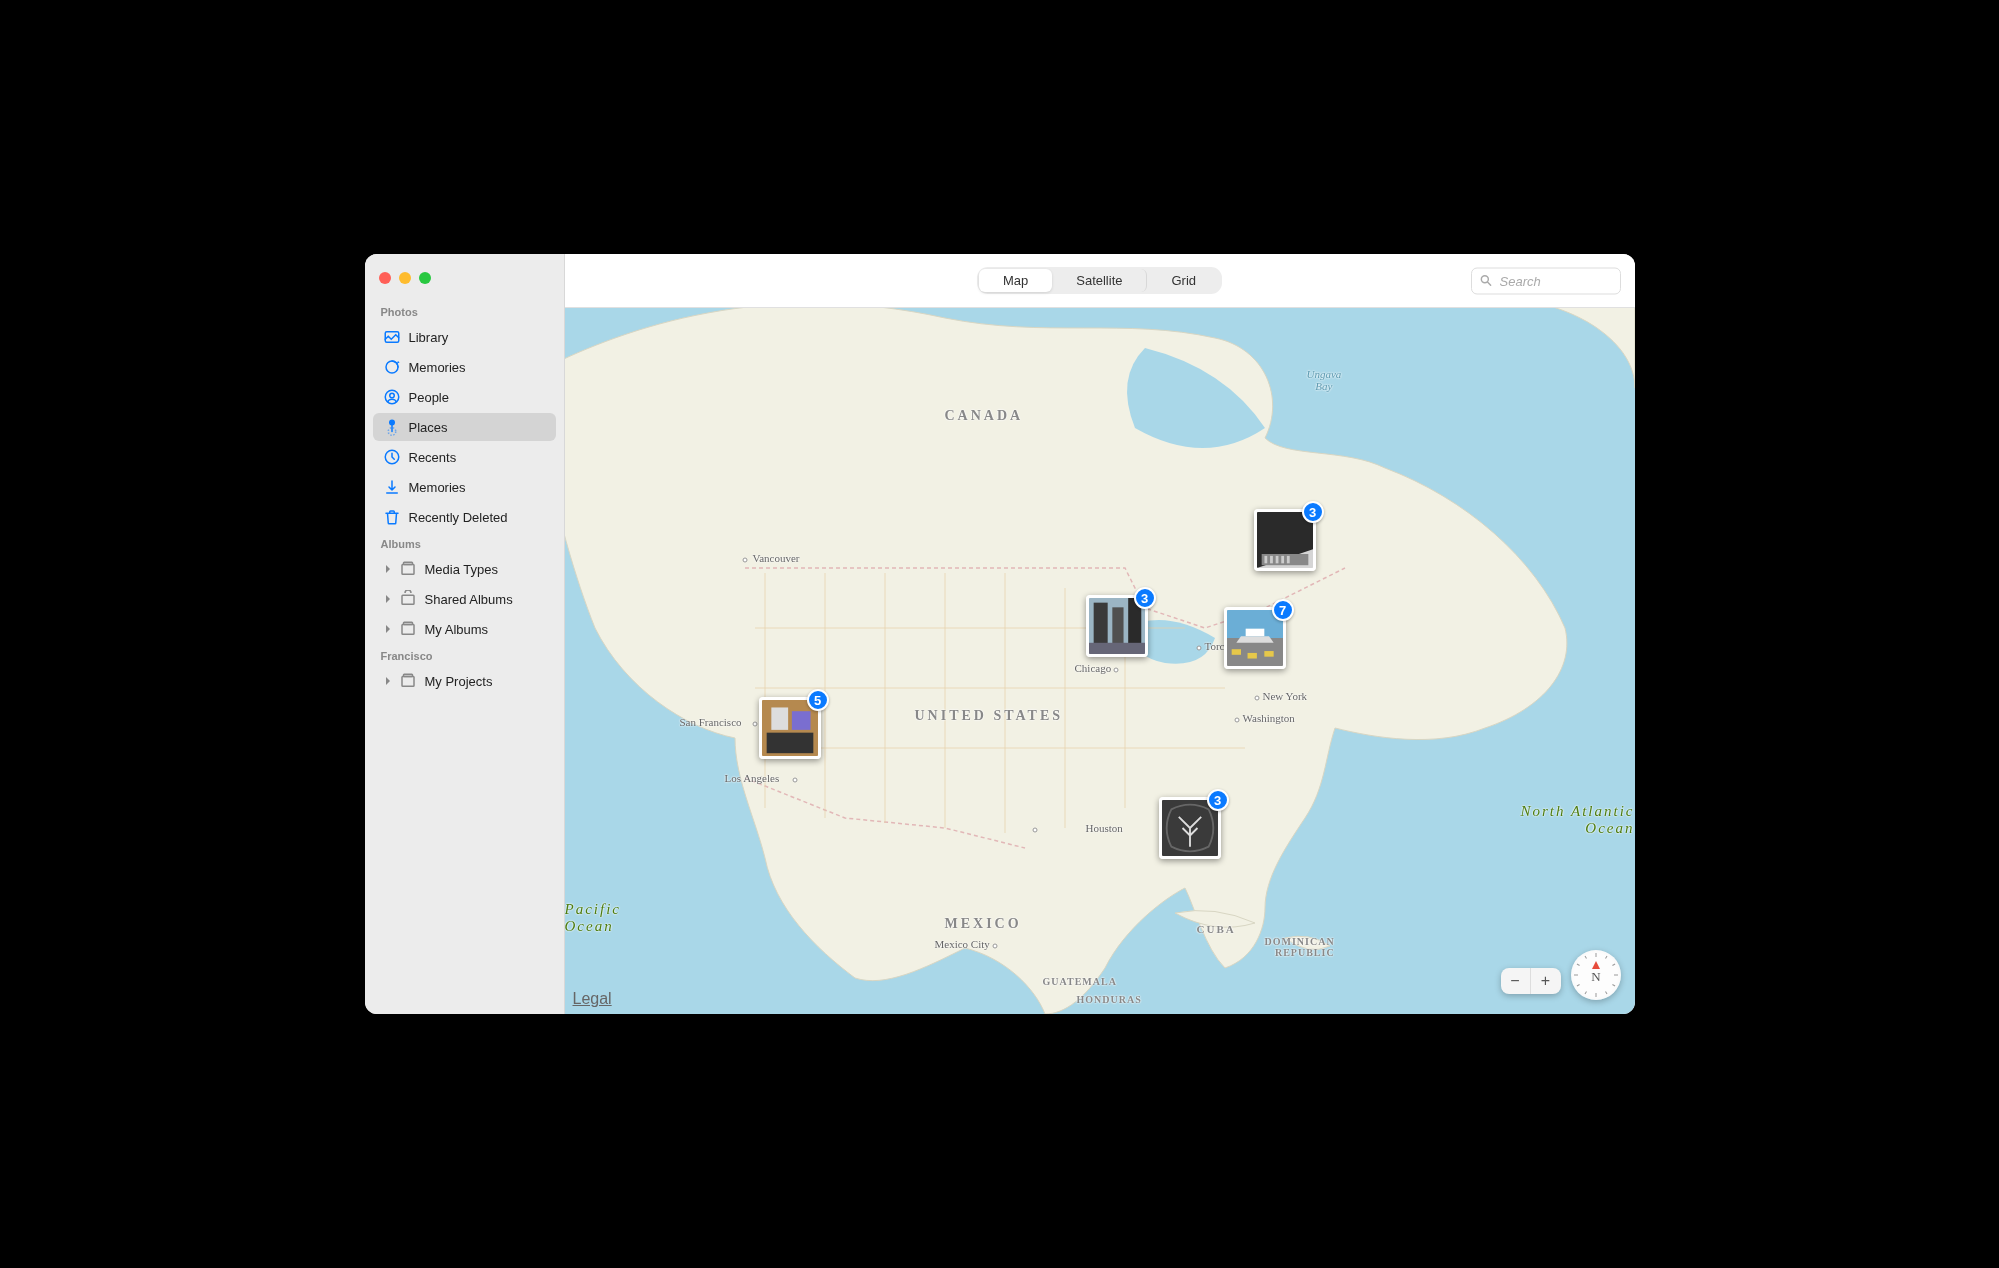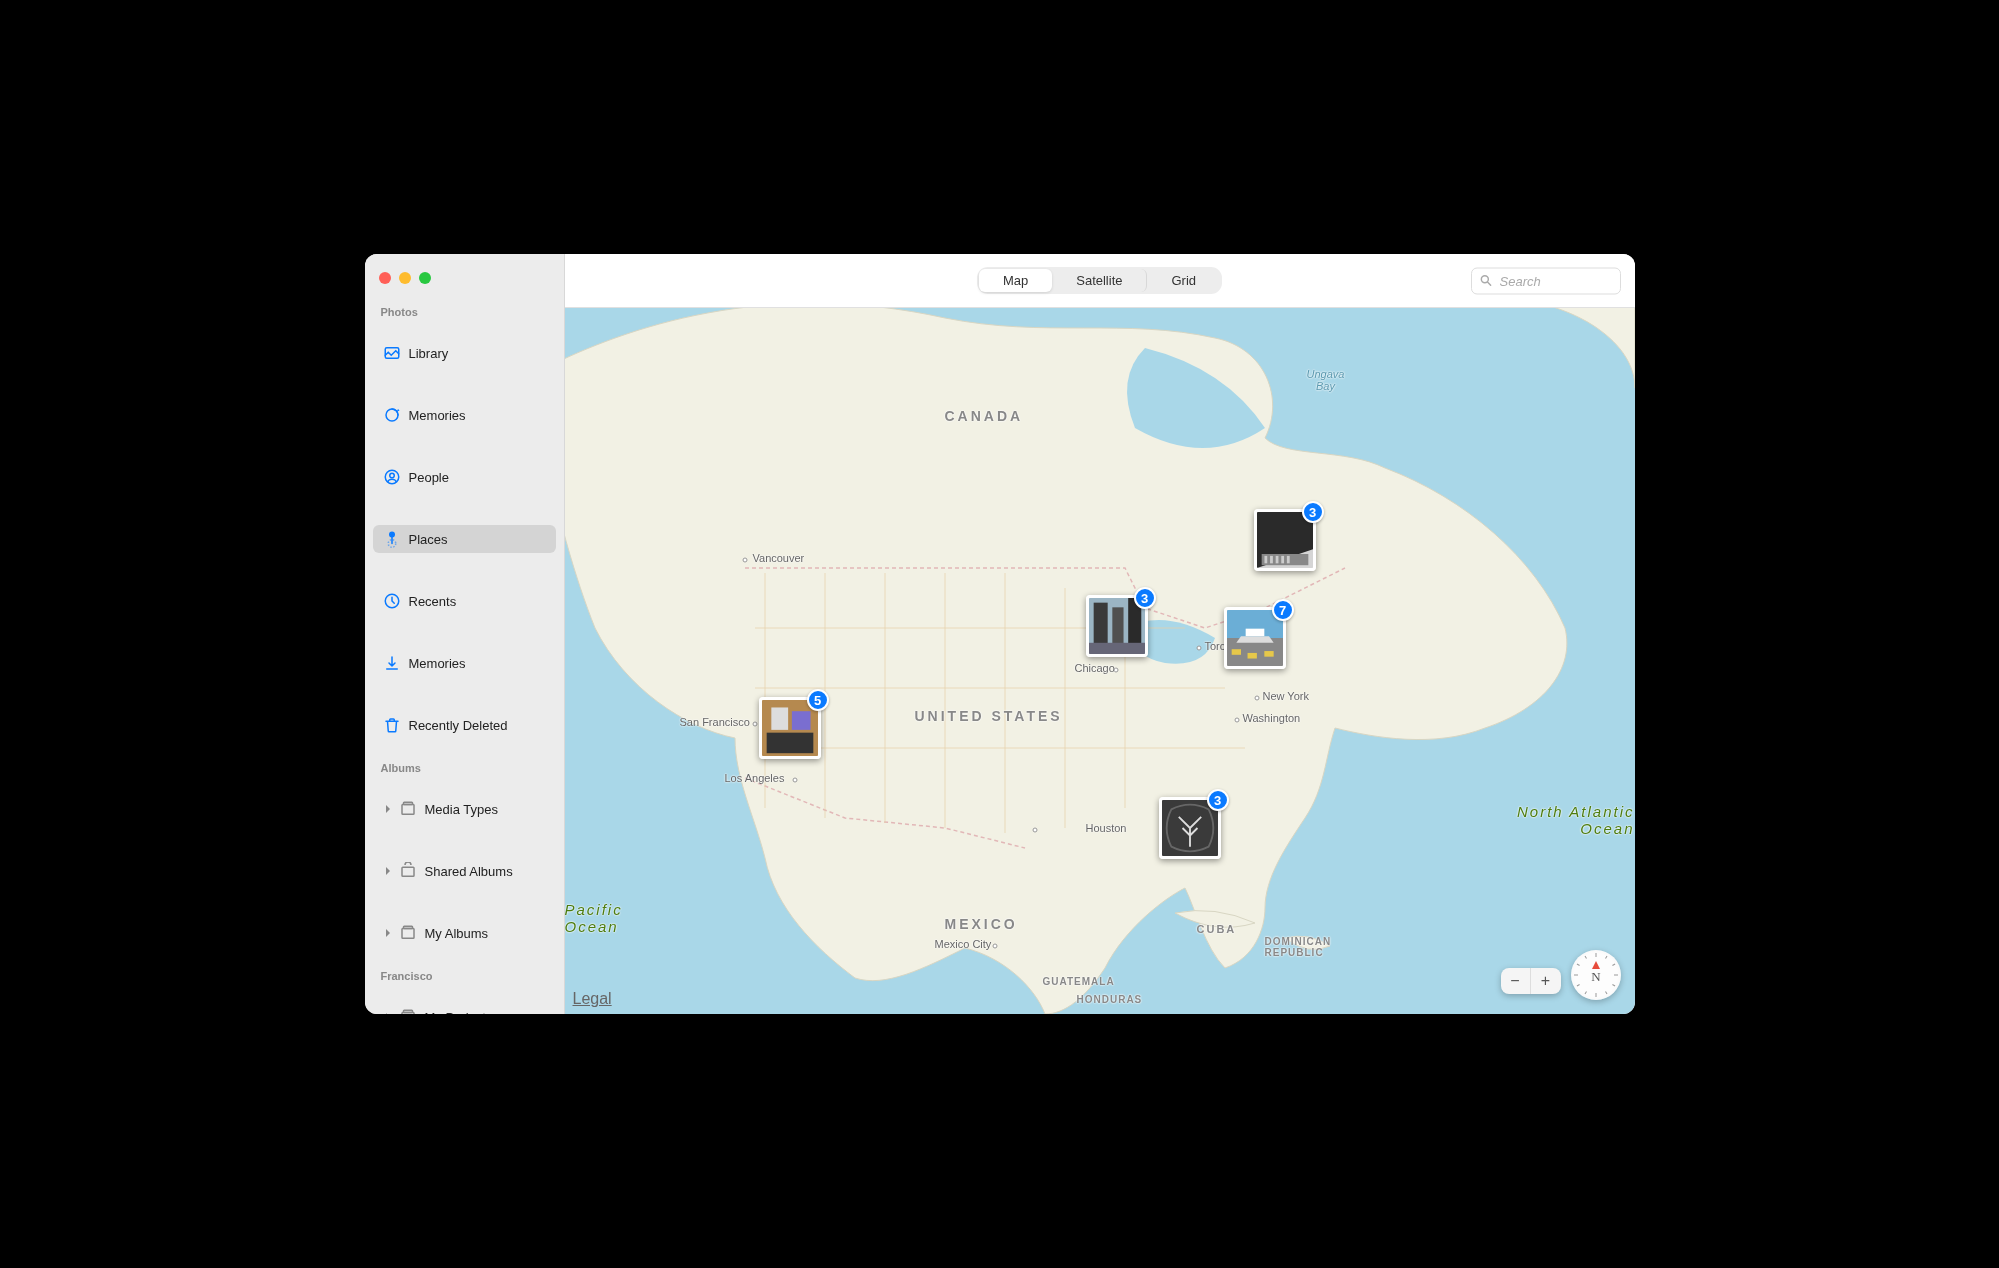--- a/index.html
+++ b/index.html
@@ -43,21 +43,21 @@
     font-size: 11px;
     font-weight: 600;
     color: #888;
     padding: 6px 16px 4px 16px;
   }
   .sidebar-item {
     display: flex;
     align-items: center;
     gap: 8px;
     padding: 5px 10px;
-    margin: 17px 8px;
+    margin: 1px 8px;
     border-radius: 6px;
     font-size: 13px;
     color: #222;
     cursor: default;
   }
   .sidebar-item.selected {
     background: #d4d4d4;
   }
   .sidebar-item .icon {
     width: 18px;
@@ -155,20 +155,21 @@
     inset: 0;
     width: 100%;
     height: 100%;
   }
   .map-label {
     position: absolute;
     font-size: 11px;
     color: #666;
     text-shadow: 0 0 2px #fff, 0 0 2px #fff;
     white-space: nowrap;
+    font-family: Liberation Serif, serif;
   }
   .map-label.country {
     font-size: 14px;
     letter-spacing: 3px;
     color: #888;
     font-weight: 600;
   }
   .map-label.ocean {
     font-size: 15px;
     letter-spacing: 2px;
@@ -476,21 +477,21 @@
         <g stroke="#e6cfa8" stroke-width="0.8" fill="none" opacity="0.9">
           <path d="M 200 265 V 500 M 260 265 V 510 M 320 265 V 515 M 380 265 V 520 M 440 265 V 525 M 500 280 V 520 M 560 300 V 500"></path>
           <path d="M 190 320 H 620 M 190 380 H 660 M 200 440 H 680"></path>
         </g>
       </svg>
 
       <div class="map-label country" style="left:380px; top:100px;">CANADA</div>
       <div class="map-label country" style="left:350px; top:400px;">UNITED STATES</div>
       <div class="map-label country" style="left:380px; top:608px;">MEXICO</div>
       <div class="map-label country" style="left:632px; top:615px; font-size:11px; letter-spacing:2px;">CUBA</div>
-      <div class="map-label country" style="left:700px; top:628px; font-size:10px; letter-spacing:1px; line-height:1.1; text-align:left; white-space:pre;">DOMINICAN
+      <div class="map-label country" style="left:700px; top:628px; font-size:10px; letter-spacing:1px; line-height:1.1; text-align:right; white-space:pre;">DOMINICAN
 REPUBLIC</div>
       <div class="map-label country" style="left:478px; top:668px; font-size:10px; letter-spacing:1px;">GUATEMALA</div>
       <div class="map-label country" style="left:512px; top:686px; font-size:10px; letter-spacing:1px;">HONDURAS</div>
 
       <div class="map-label ocean" style="left:0px; top:593px; white-space:pre;">Pacific
 Ocean</div>
       <div class="map-label ocean" style="right:0px; top:495px; text-align:right; white-space:pre;">North Atlantic
 Ocean</div>
       <div class="map-label" style="left:742px; top:60px; color:#5a99b0; font-style:italic; white-space:pre; text-align:center;">Ungava
 Bay</div>

